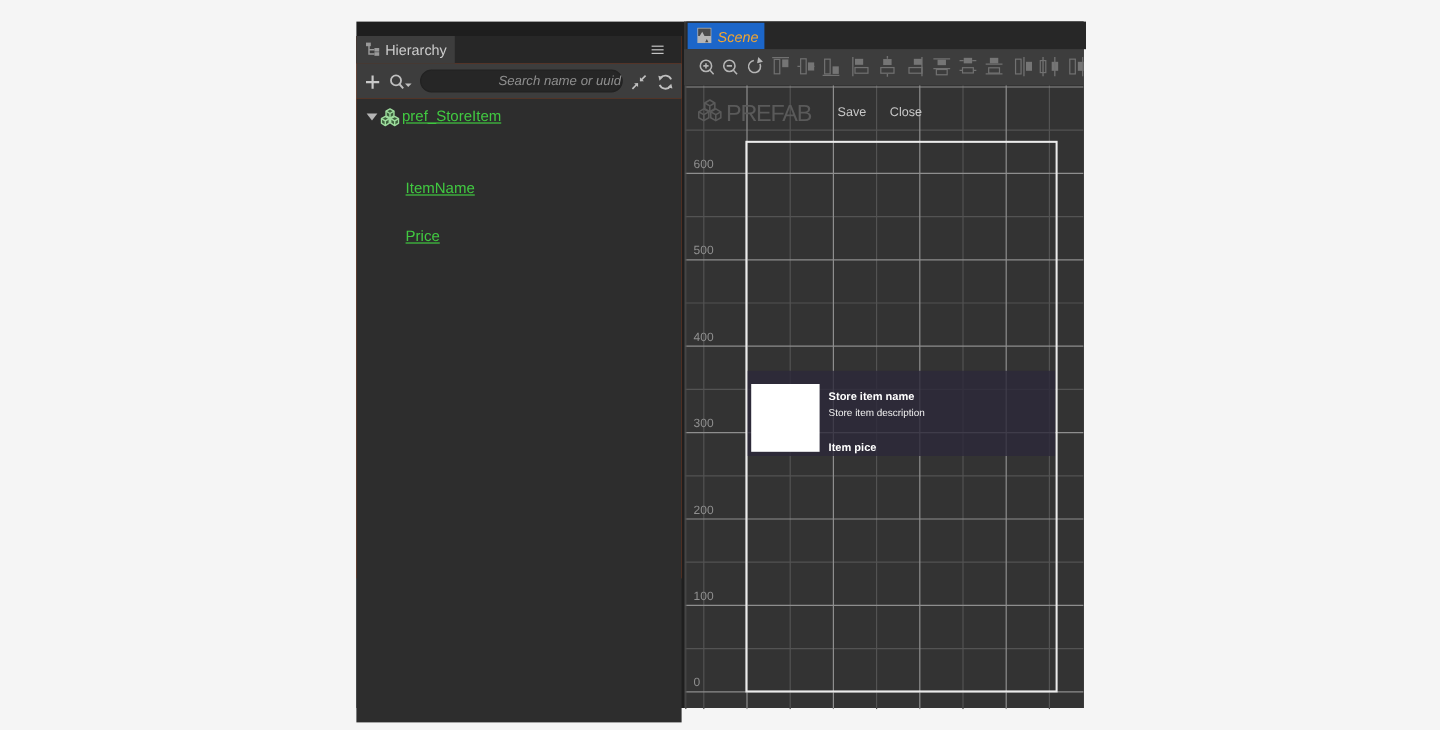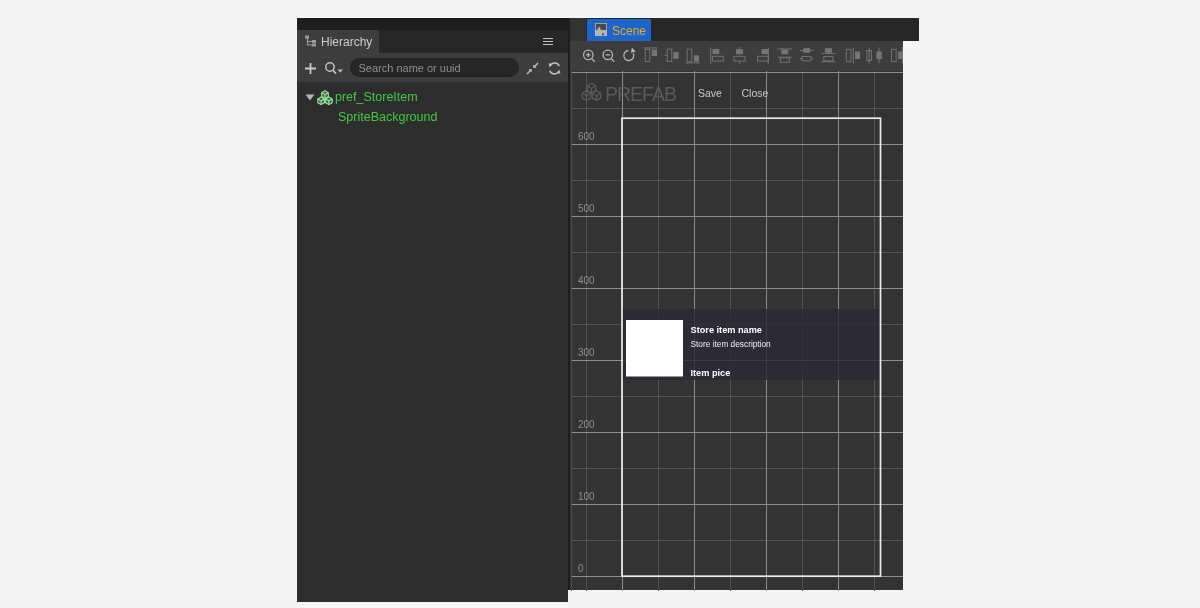--- a/index.html
+++ b/index.html
@@ -11,28 +11,28 @@
   #hier{position:absolute;left:0;top:12px;width:271px;height:452px;background:#c2410c;}
   #hier .tabbar{position:absolute;left:0;top:0;width:271px;height:23px;background:#272727;}
   #hier .tab{position:absolute;left:0;top:0;width:82px;height:23px;background:#3d3d3d;}
   #hier .tabico{position:absolute;left:7px;top:4px;}
   #hier .tabtxt{position:absolute;left:24px;top:0;height:23px;line-height:24px;font-size:12px;color:#cccccc;}
   #hier .menu{position:absolute;left:246px;top:7.5px;width:9.5px;height:9px;}
   #hier .menu div{height:1.6px;background:#c4c4c4;margin-bottom:1.5px;}
   #hier .toolbar{position:absolute;left:0;top:23px;width:271px;height:29px;background:#3d3d3d;}
   #hier .search{position:absolute;left:52.5px;top:5px;width:169px;height:19px;background:#262626;
       border:1px solid #222;border-radius:10px;box-sizing:border-box;}
-  #hier .search span{display:block;margin:2.5px 0 0 8px;font-size:11px;color:#8f8f8f;}
+  #hier .search span{display:block;margin:2.5px 0 0 8px;font-size:11px;font-style:italic;color:#8f8f8f;text-align:right;}
   #hier .tree{position:absolute;left:0;top:52px;width:271px;height:520px;background:#2d2d2d;}
   .row{position:absolute;left:0;width:271px;height:20px;}
-  .row .lbl{position:absolute;top:0;height:20px;line-height:20px;font-size:12.5px;color:#41c941;}
+  .row .lbl{position:absolute;top:0;height:20px;line-height:20px;font-size:12.5px;color:#41c941;text-decoration:underline;}
   #selrow{background:#464646;}
   
   #scene{position:absolute;left:273px;top:0;width:333px;height:572px;background:#333;}
-  #scene .tabbar{position:absolute;left:16px;top:0;width:333px;height:23px;background:#272727;}
+  #scene .tabbar{position:absolute;left:2px;top:0;width:333px;height:23px;background:#272727;font-style:italic;}
   #scene .tab{position:absolute;left:1px;top:0.5px;width:64px;height:22.5px;background:#1c66c9;}
   #scene .tabico{position:absolute;left:7.5px;top:4px;}
   #scene .tabtxt{position:absolute;left:25px;top:0;height:23px;line-height:24px;font-size:12px;color:#f2a532;}
   #scene .toolbar{position:absolute;left:0;top:23px;width:333px;height:29.5px;background:#3d3d3d;}
   #scene .canvas{position:absolute;left:0;top:52.5px;width:333px;height:519.5px;background:#333;}
 </style>
 </head>
 <body>
 <div id="win">
 
@@ -96,22 +96,25 @@
         <svg class="abs" style="left:20px;top:2.5px" width="16" height="16" viewBox="0 0 16 16">
             <polygon points="8.0,0.7999999999999998 11.3,2.7 11.3,6.5 8.0,8.399999999999999 4.7,6.5 4.7,2.7" fill="rgba(80,160,80,0.45)" stroke="#9ddc9d" stroke-width="1.2" stroke-linejoin="round"></polygon>
             <path d="M4.7 2.7 L8.0 4.6 L11.3 2.7 M8.0 4.6 L8.0 8.399999999999999" stroke="#9ddc9d" stroke-width="1.2" fill="none"></path>
             <polygon points="4.1,7.000000000000001 7.4,8.9 7.4,12.7 4.1,14.600000000000001 0.8,12.7 0.8,8.9" fill="rgba(80,160,80,0.45)" stroke="#9ddc9d" stroke-width="1.2" stroke-linejoin="round"></polygon>
             <path d="M0.8 8.9 L4.1 10.8 L7.4 8.9 M4.1 10.8 L4.1 14.600000000000001" stroke="#9ddc9d" stroke-width="1.2" fill="none"></path>
             <polygon points="11.9,7.000000000000001 15.2,8.9 15.2,12.7 11.9,14.600000000000001 8.6,12.7 8.6,8.9" fill="rgba(80,160,80,0.45)" stroke="#9ddc9d" stroke-width="1.2" stroke-linejoin="round"></polygon>
             <path d="M8.6 8.9 L11.9 10.8 L15.2 8.9 M11.9 10.8 L11.9 14.600000000000001" stroke="#9ddc9d" stroke-width="1.2" fill="none"></path>
           </svg>
         <div class="lbl" style="left:38px">pref_StoreItem</div>
       </div>
-      <div class="row" style="top:25px">
-          <div class="lbl" style="left:41px">SpriteBackground</div>
+      <div class="row" style="top:65px">
+          <div class="lbl" style="left:41px">ItemName</div>
+        </div>
+      <div class="row" style="top:105px">
+          <div class="lbl" style="left:41px">Price</div>
         </div>
     </div>
   </div>
 
   <div id="scene">
     <div class="tabbar">
       <div class="tab">
         <svg class="tabico" width="12" height="13" viewBox="0 0 12 13">
           <rect x="0" y="0" width="12" height="13" fill="#b5b5b5"></rect>
           <rect x="0.8" y="0.8" width="10.4" height="6.2" fill="#4a4a4a"></rect>

